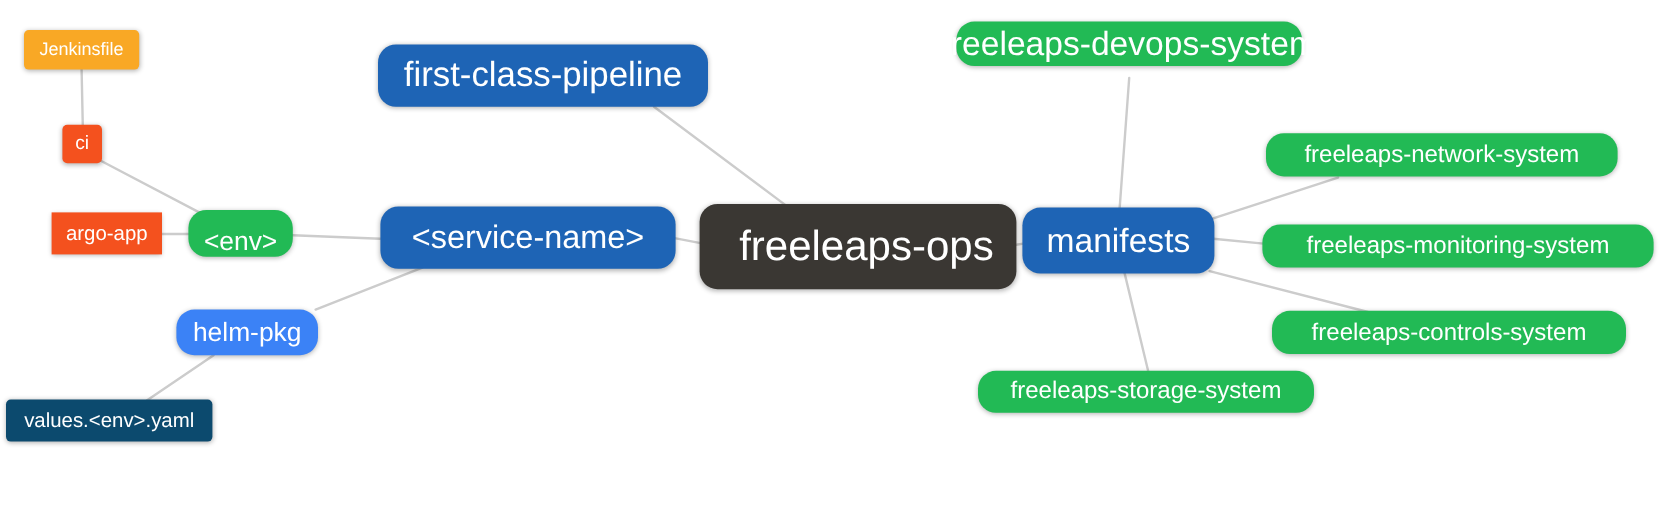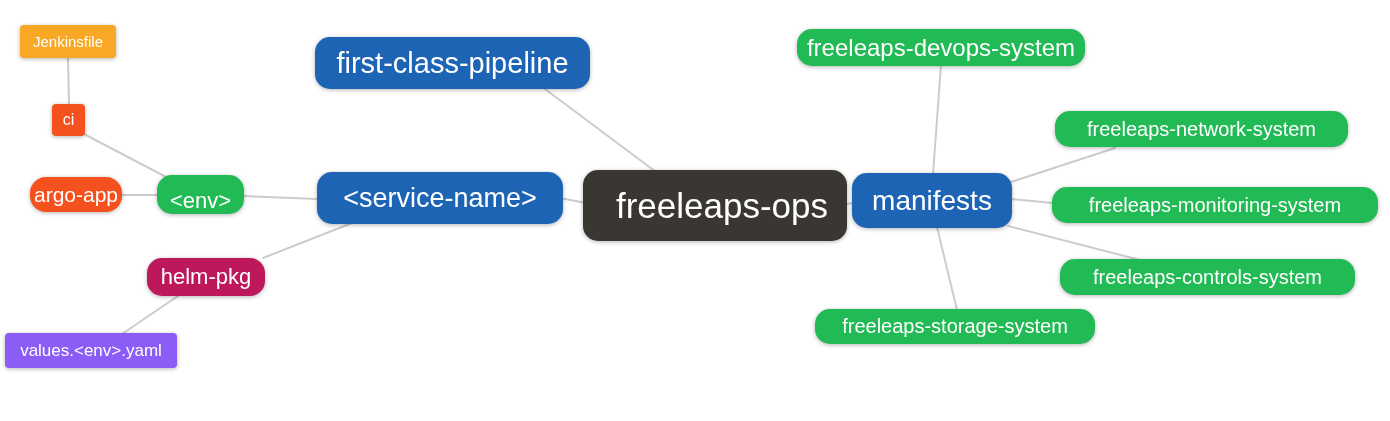--- a/index.html
+++ b/index.html
@@ -34,29 +34,29 @@
     justify-content: center;
     color: #ffffff;
     border-radius: 15px;
     box-shadow: 0 1px 4px rgba(0,0,0,0.30);
     white-space: nowrap;
     cursor: default;
     box-sizing: border-box;
   }
   #n-jenkinsfile        { left: 20px;   top: 25px;  width: 96px;  height: 33px; font-size: 15px; border-radius: 4px; }
   #n-ci                 { left: 52px;   top: 104px; width: 33px;  height: 32px; font-size: 16px; border-radius: 4px; }
-  #n-argo-app           { left: 30px;   top: 177px; width: 92px;  height: 35px; font-size: 21px; border-radius: 16px; }
+  #n-argo-app           { left: 43px;   top: 177px; width: 92px;  height: 35px; font-size: 17px; border-radius: 0; }
   #n-env                { left: 157px;  top: 175px; width: 87px;  height: 39px; font-size: 22px; align-items: flex-end; }
   #n-helm-pkg           { left: 147px;  top: 258px; width: 118px; height: 38px; font-size: 22px; }
   #n-values-env-yaml    { left: 5px;    top: 333px; width: 172px; height: 35px; font-size: 17px; border-radius: 4px; }
   #n-first-class-pipeline { left: 315px; top: 37px; width: 275px; height: 52px; font-size: 29px; }
   #n-service-name       { left: 317px;  top: 172px; width: 246px; height: 52px; font-size: 27px; align-items: center; }
   #n-freeleaps-ops      { left: 583px;  top: 170px; width: 264px; height: 71px; font-size: 35px; padding-left: 14px; }
   #n-manifests          { left: 852px;  top: 173px; width: 160px; height: 55px; font-size: 28px; }
-  #n-devops-system      { left: 797px;  top: 29px;  width: 288px; height: 37px; font-size: 24px; }
+  #n-devops-system      { left: 797px;  top: 18px;  width: 288px; height: 37px; font-size: 28px; }
   #n-network-system     { left: 1055px; top: 111px; width: 293px; height: 36px; font-size: 20px; }
   #n-monitoring-system  { left: 1052px; top: 187px; width: 326px; height: 36px; font-size: 20px; }
   #n-controls-system    { left: 1060px; top: 259px; width: 295px; height: 36px; font-size: 20px; }
   #n-storage-system     { left: 815px;  top: 309px; width: 280px; height: 35px; font-size: 20px; }
 </style>
 </head>
 <body>
 
 <div class="canvas">
 
@@ -86,25 +86,25 @@
   </div>
 
   <div class="node" id="n-argo-app" style="background-color: rgb(244, 81, 30);">
     <span>argo-app</span>
   </div>
 
   <div class="node" id="n-env" style="background-color: rgb(34, 186, 85);">
     <span>&lt;env&gt;</span>
   </div>
 
-  <div class="node" id="n-helm-pkg" style="background-color: #be185d;">
+  <div class="node" id="n-helm-pkg" style="background-color: #3b82f6;">
     <span>helm-pkg</span>
   </div>
 
-  <div class="node" id="n-values-env-yaml" style="background-color: #8b5cf6;">
+  <div class="node" id="n-values-env-yaml" style="background-color: #0c4a6e;">
     <span>values.&lt;env&gt;.yaml</span>
   </div>
 
   <div class="node" id="n-first-class-pipeline" style="background-color: rgb(30, 100, 181);">
     <span>first-class-pipeline</span>
   </div>
 
   <div class="node" id="n-service-name" style="background-color: rgb(30, 100, 181);">
     <span>&lt;service-name&gt;</span>
   </div>

